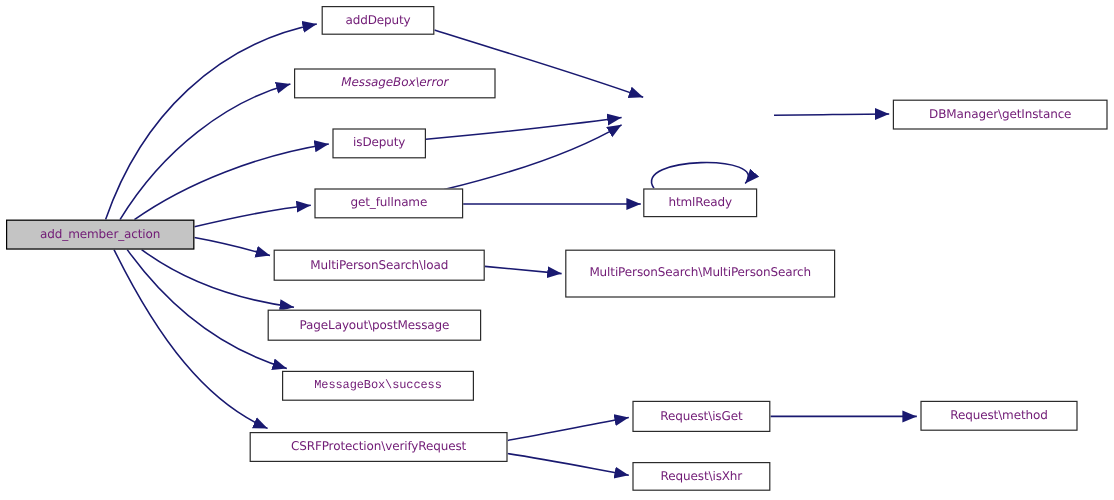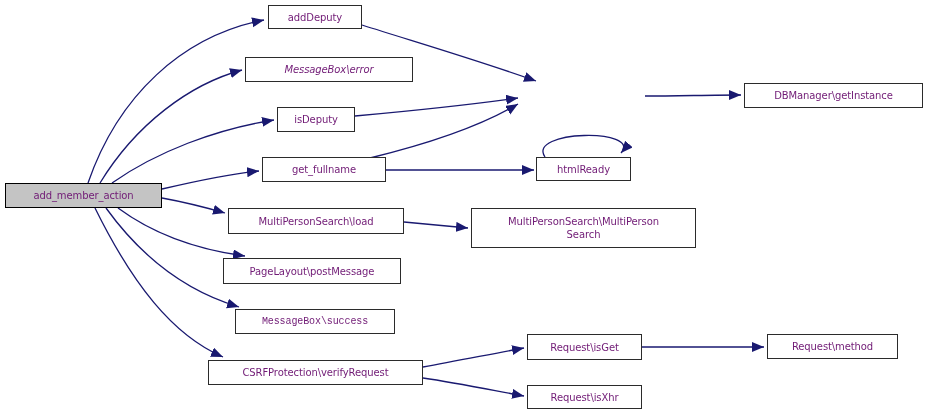--- a/index.html
+++ b/index.html
@@ -35,21 +35,20 @@
     white-space: nowrap;
     z-index: 2;
     padding: 0 3px;
   }
   .node.root {
     background: #c4c4c4;
     border-color: #000000;
   }
   .node.multiline {
     white-space: normal;
-    flex-direction: column;
     line-height: 1.35;
     text-align: center;
   }
   .edge {
     fill: none;
     stroke: #191970;
     stroke-width: 1.3px;
   }
 </style>
 </head>

